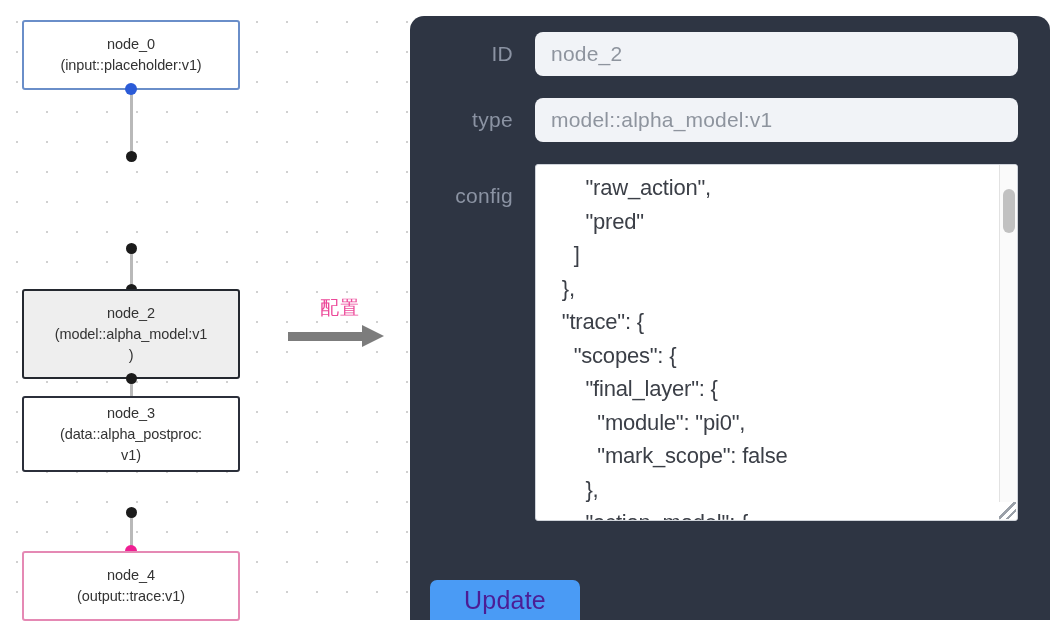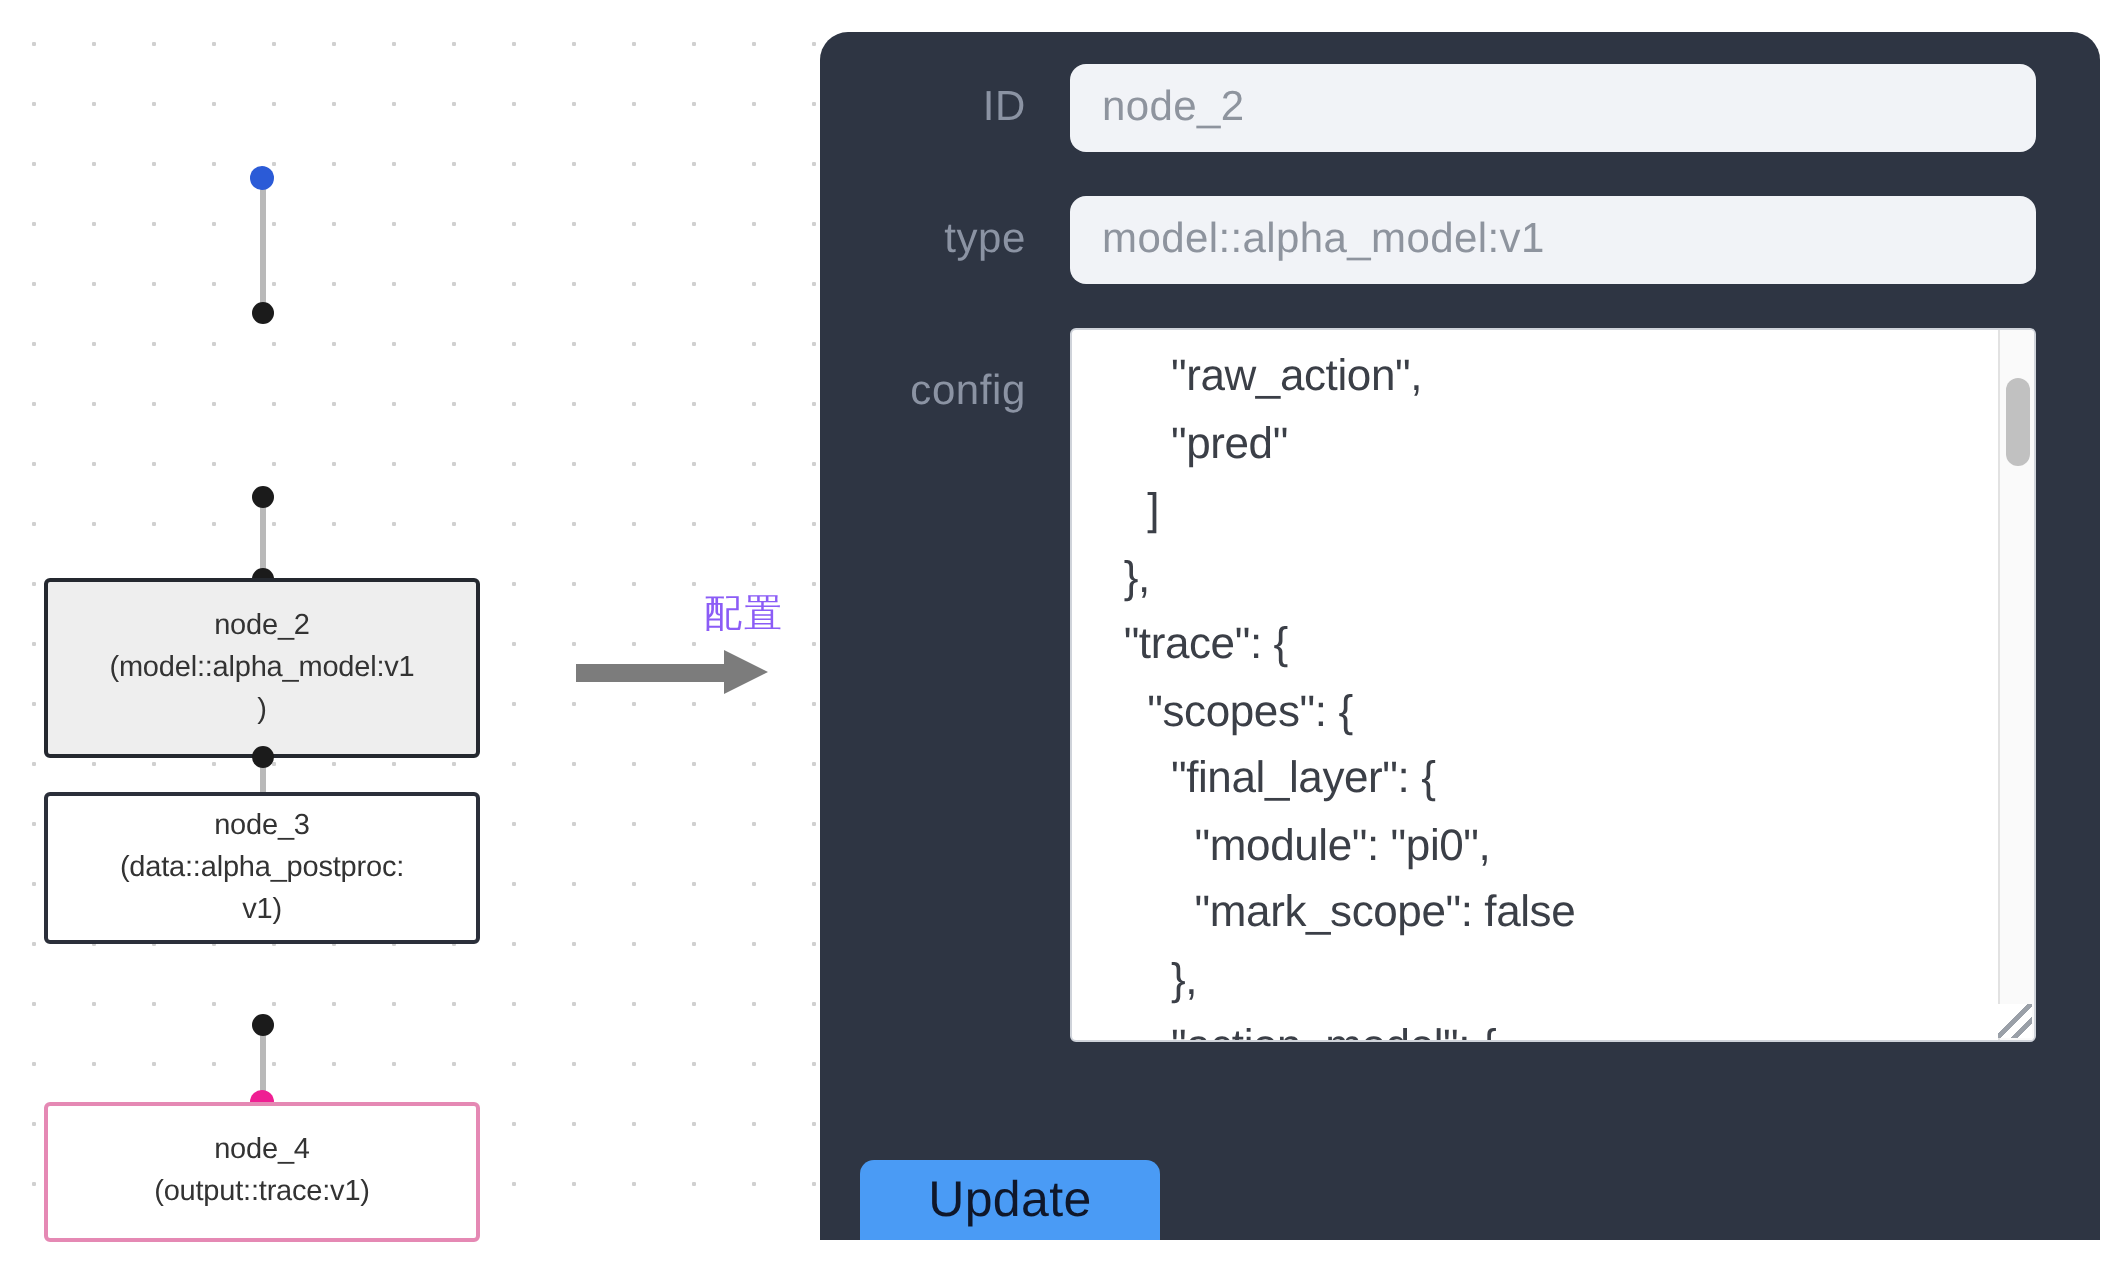--- a/index.html
+++ b/index.html
@@ -78,25 +78,24 @@
   
   #annotation {
     position: absolute;
     left: 288px;
     top: 295px;
     width: 104px;
     text-align: center;
   }
   #annotation .cn-label {
     font-size: 19px;
-    color: #8b5cf6;
+    color: #ec4899;
     line-height: 24px;
     font-family: "DejaVu Sans", sans-serif;
     letter-spacing: 1px;
-    text-align: right;
   }
   #annotation .arrow {
     position: relative;
     margin-top: 6px;
     height: 22px;
   }
   #annotation .arrow .shaft {
     position: absolute;
     left: 0; top: 7px;
     width: 76px; height: 9px;
@@ -210,21 +209,21 @@
 
   #update-btn {
     position: absolute;
     left: 20px;
     bottom: -14px;
     min-width: 150px;
     height: 54px;
     background: #4a9bf5;
     border: none;
     border-radius: 7px;
-    color: #0f172a;
+    color: #4c1d95;
     font-size: 25px;
     font-family: "Liberation Sans", sans-serif;
     letter-spacing: 0.2px;
     padding: 0 22px 14px 22px;
     box-sizing: border-box;
     cursor: pointer;
     text-align: center;
     line-height: 40px;
   }
 </style>
@@ -233,20 +232,26 @@
 
 <div id="canvas"></div>
 
 <div id="graph">
 
   <div class="edge" style="top:88px;height:70px;"></div>
   <div class="edge" style="top:248px;height:42px;"></div>
   <div class="edge" style="top:378px;height:42px;"></div>
   <div class="edge" style="top:512px;height:40px;"></div>
 
+  <div class="node input-node" style="top:20px;height:70px;">
+    <div>
+      <div>node_0</div>
+      <div>(input::placeholder:v1)</div>
+    </div>
+  </div>
   <div class="dot blue" style="top:89px;"></div>
 
   <div class="dot" style="top:156px;"></div>
   <div class="dot" style="top:248px;"></div>
 
   <div class="dot" style="top:289px;"></div>
   <div class="node selected" style="top:289px;height:90px;">
     <div>
       <div>node_2</div>
       <div>(model::alpha_model:v1<br>)</div>

